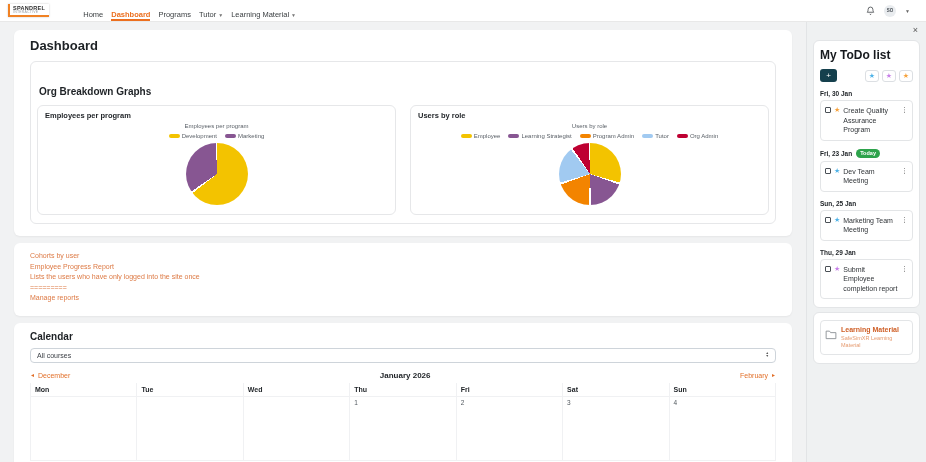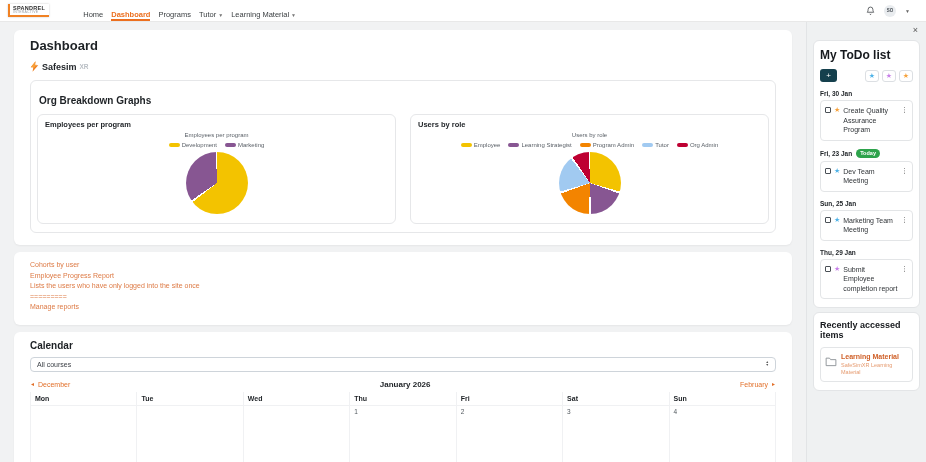--- a/index.html
+++ b/index.html
@@ -41,21 +41,21 @@
   .card {
     background:#fff; border-radius:6px; padding:8px 16px 12px; margin-bottom:7px;
     box-shadow:0 1px 2px rgba(0,0,0,.05);
   }
   h1 { font-size:13px; margin:0 0 8px; color:#1d2125; }
   h2 { font-size:10px; margin:0 0 6px; color:#1d2125; }
   .brand { display:flex; align-items:center; gap:3px; margin-bottom:8px; }
   .brand-name { font-size:9px; font-weight:bold; color:#23272b; }
   .brand-xr { font-size:6.5px; color:#b9bec4; font-weight:bold; }
   
-  .org-box { border:1px solid #e6e7e9; border-radius:6px; padding:12px 6px 8px; }
+  .org-box { border:1px solid #e6e7e9; border-radius:6px; padding:22px 6px 8px; }
   .org-box h2 { margin:2px 2px 8px; }
   .charts { display:flex; gap:14px; }
   .chart-card { flex:1; border:1px solid #e6e7e9; border-radius:6px; padding:5px 7px 9px; }
   .chart-header { font-size:7.5px; font-weight:bold; color:#1d2125; margin-bottom:3px; }
   .chart-title { text-align:center; font-size:6px; color:#5b6168; margin:2px 0 4px; }
   .legend { display:flex; justify-content:center; gap:8px; flex-wrap:wrap; margin-bottom:4px; }
   .legend-item { display:flex; align-items:center; gap:2px; font-size:6px; color:#5b6168; }
   .swatch { width:11px; height:4.5px; border-radius:2px; }
   .pie { width:62px; height:62px; border-radius:50%; margin:1px auto 0; }
   
@@ -143,30 +143,20 @@
     <div class="avatar">SO</div>
     <span class="user-caret">▼</span>
   </div>
 </header>
 
 <div class="layout">
   <main class="content">
 
     <section class="card">
       <h1>Dashboard</h1>
-      <div class="brand">
-        <span style="display:flex;">
-          <svg width="9" height="11" viewBox="0 0 12 14">
-            <path d="M7.4 0 L1 8 h3.4 L3.4 14 L11 5.4 H6.8 Z" fill="#f08123"></path>
-            <path d="M7.4 0 L1 8 h3.4 l-.6 2.4 L9 4.6 H6.4 Z" fill="#f8a13c"></path>
-          </svg>
-        </span>
-        <span class="brand-name">Safesim</span>
-        <span class="brand-xr">XR</span>
-      </div>
       <div class="org-box">
         <h2>Org Breakdown Graphs</h2>
         <div class="charts" id="charts">
             <div class="chart-card">
               <div class="chart-header">Employees per program</div>
               <div class="chart-title">Employees per program</div>
               <div class="legend">
                 <span class="legend-item">
                   <span class="swatch" style="background: rgb(243, 195, 0);"></span>
                   <span>Development</span>
@@ -321,21 +311,20 @@
           <div class="todo-item">
             <span class="checkbox"></span>
             <span class="star" style="color: rgb(199, 127, 232);">★</span>
             <span class="todo-text">Submit Employee completion report</span>
             <span class="kebab">⋮</span>
           </div>
         </div>
     </div>
 
     <div class="panel recent">
-      <h3>Recently accessed items</h3>
       <div id="recent-items">
           <div class="recent-item">
             <span><svg width="12" height="11" viewBox="0 0 16 14">
                 <path d="M1.5 2.5h4.5l1.5 2h7v8h-13z" fill="#fff" stroke="#8a8f94" stroke-width="1.2"></path>
               </svg></span>
             <div class="recent-texts">
               <div class="recent-title">Learning Material</div>
               <div class="recent-sub">SafeSimXR Learning Material</div>
             </div>
           </div>

